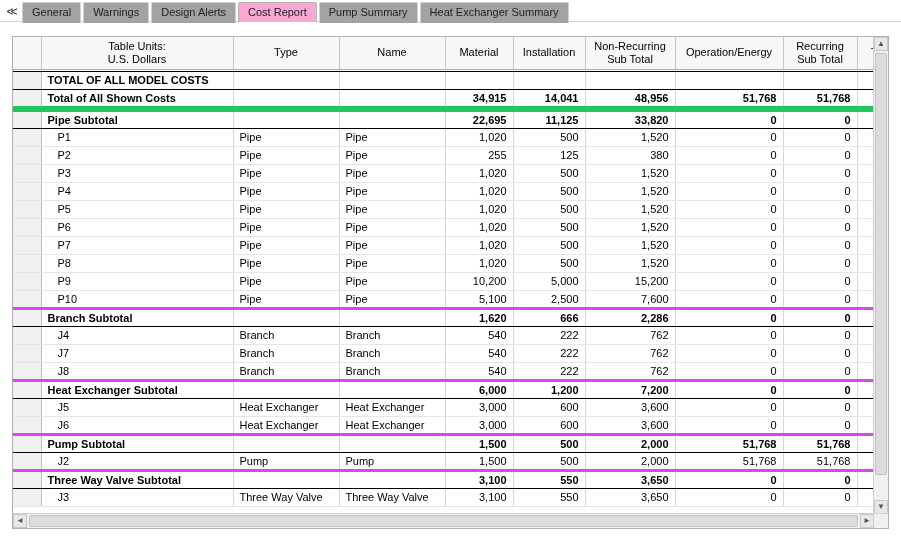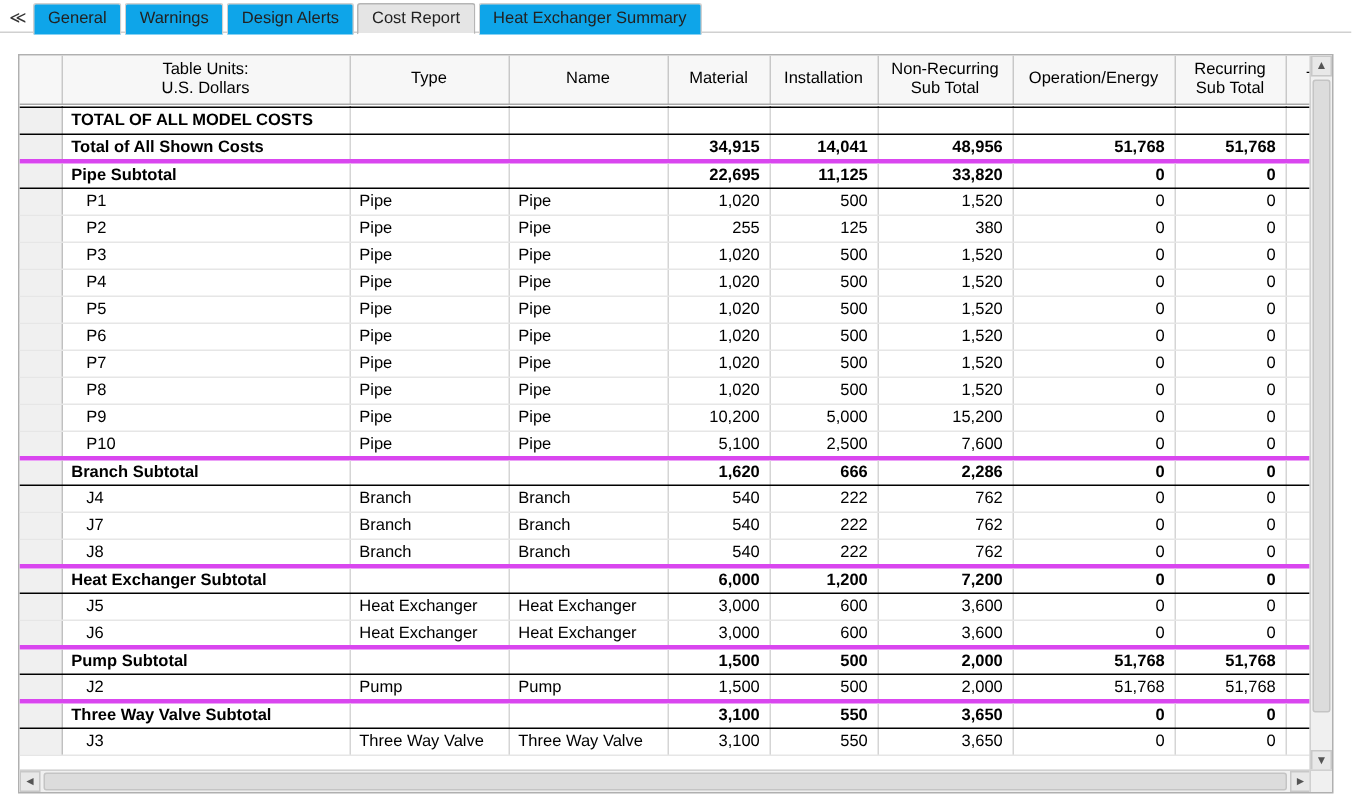--- a/index.html
+++ b/index.html
@@ -37,29 +37,29 @@
     text-align: center;
     font-size: 11px;
     color: #333;
     cursor: pointer;
   }
   .tab {
     padding: 2px 9px 3px 9px;
     border: 1px solid #d0d0d0;
     border-bottom: none;
     border-radius: 2px 2px 0 0;
-    background: #0ea5e9;
+    background: #a3a3a3;
     color: #222;
     cursor: pointer;
     line-height: 14px;
     position: relative;
     top: 1px;
   }
   .tab.active {
-    background: #e5e5e5;
+    background: #f9a8d4;
     border-color: #b5b5b5;
     border-bottom: 1px solid #ffffff;
   }
 
   
   .grid-wrap {
     position: absolute;
     left: 12px;
     right: 12px;
     top: 36px;
@@ -124,21 +124,21 @@
   }
   tr.sep-double td::after{content:"";display:block;height:1px;background:#fff;}
 
   tr.total-model td {
     font-weight: bold;
     border-bottom: 1px solid #000;
   }
   tr.total-shown td {
     font-weight: bold;
     border-top: 1px solid #000;
-    border-bottom: 1px solid #22c55e;
+    border-bottom: 6px solid #22c55e;
   }
   tr.subtotal td {
     font-weight: bold;
     border-top: 3px solid #d946ef;
     border-bottom: 1px solid #000;
   }
   tr.subtotal td.sel,
   tr.total-model td.sel,
   tr.total-shown td.sel {
     font-weight: normal;
@@ -199,20 +199,21 @@
 
 <div class="app">
 
   <div class="tabs-row">
     <div class="chev">≪</div>
     <div id="tabs-container" style="display:flex;gap:2px;">
         <div class="tab">General</div>
         <div class="tab">Warnings</div>
         <div class="tab">Design Alerts</div>
         <div class="tab active">Cost Report</div>
+        <div class="tab">Pump Summary</div>
         <div class="tab">Heat Exchanger Summary</div>
       </div>
   </div>
 
   <div class="grid-wrap">
     <div class="grid-scroll">
       <table class="grid">
         <colgroup>
           <col class="sel">
             <col class="label">

